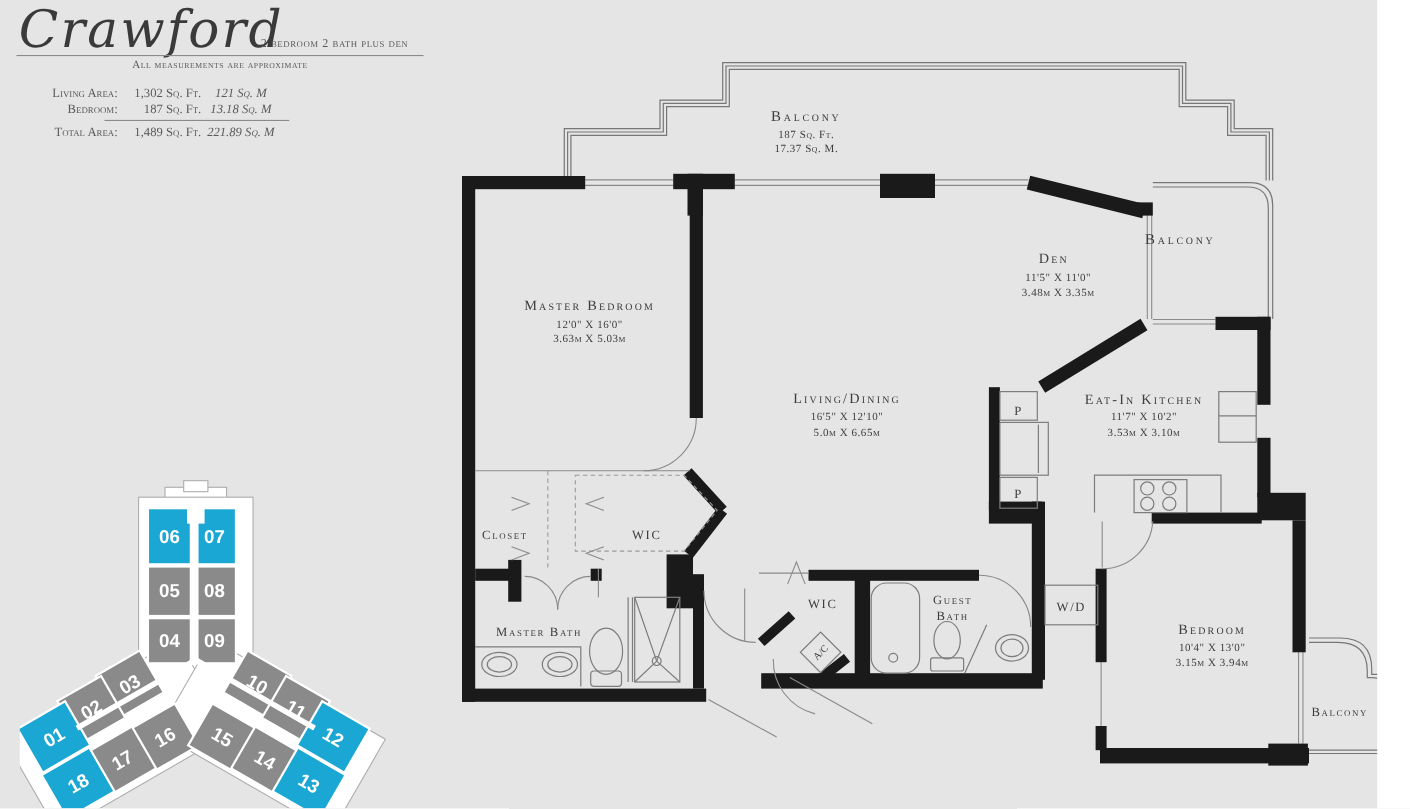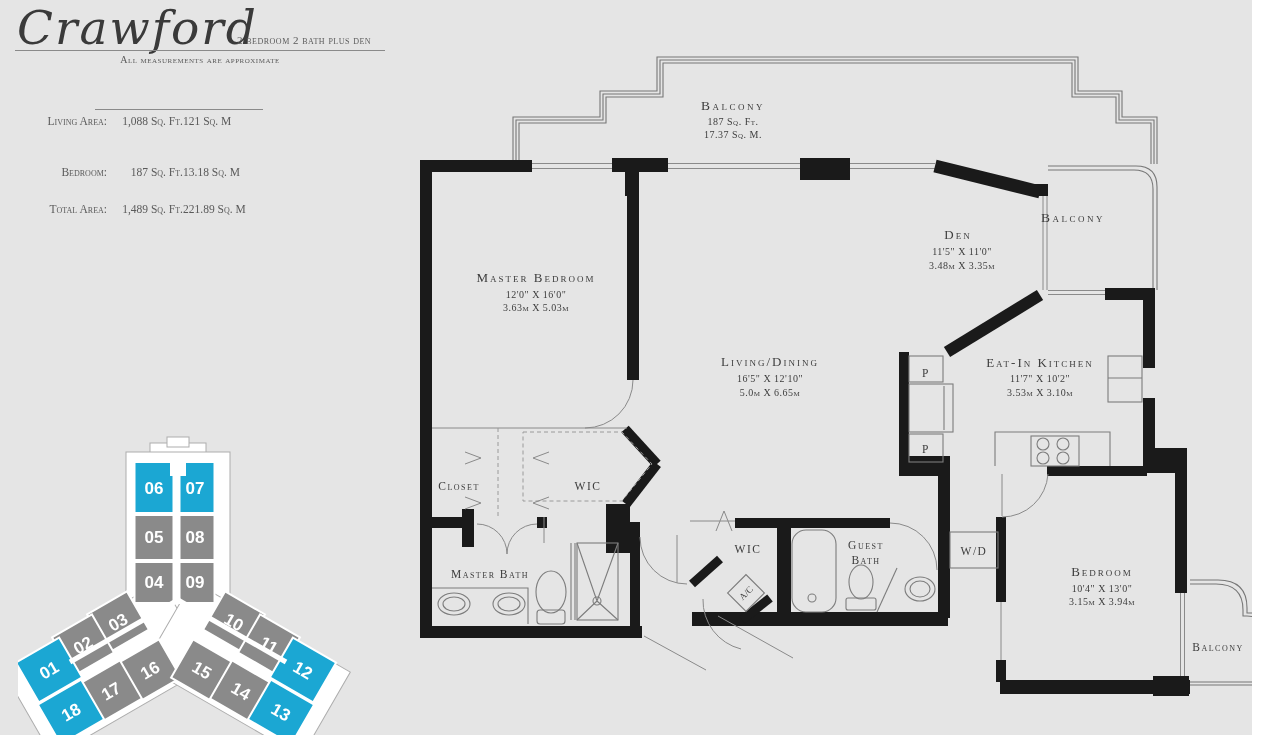--- a/index.html
+++ b/index.html
@@ -7,26 +7,26 @@
          font-family:"Liberation Serif",serif;color:#3d3d3d;}
   .sc{font-variant:small-caps;text-align:right;}
   
   #header{position:absolute;left:15px;top:6px;width:372px;}
   #plan-name{position:absolute;left:2px;top:-6px;font-style:italic;font-size:47px;
              font-family:"DejaVu Serif",serif;color:#3a3a3a;letter-spacing:2px;}
   #header-rule{position:absolute;left:0;top:44px;width:370px;border-top:1.5px solid #8a8a8a;}
   #subtitle{position:absolute;left:222px;top:28px;font-size:11px;letter-spacing:.5px;color:#5a5a5a;white-space:nowrap;}
   #note{position:absolute;left:0;top:48px;width:370px;text-align:center;font-size:10px;color:#5a5a5a;letter-spacing:.5px;}
   #stats{position:absolute;left:0;top:72px;width:260px;font-size:11.5px;color:#5a5a5a;}
-  .srow{display:flex;line-height:15px;margin-top:36px;}
+  .srow{display:flex;line-height:15px;}
   .srow .lb{width:92px;text-align:right;}
   .srow .v1{width:76px;text-align:right;}
-  .srow .v2{width:72px;text-align:left;}
+  .srow .v2{width:72px;text-align:center;font-style:italic;}
   #stats-rule{position:absolute;left:80px;top:103px;width:168px;border-top:1.2px solid #8a8a8a;}
-  .srow.total{margin-top:22px;}
+  .srow.total{margin-top:6px;}
   
   text{fill:#3d3d3d;}
   .rn{font:13px "Liberation Serif",serif;font-variant:small-caps;letter-spacing:2px;text-anchor:middle;}
   .rns{font:11.5px "Liberation Serif",serif;font-variant:small-caps;letter-spacing:1.5px;text-anchor:middle;}
   .dm{font:10px "Liberation Serif",serif;font-variant:small-caps;letter-spacing:.5px;text-anchor:middle;}
   .bal{font:13.5px "Liberation Serif",serif;font-variant:small-caps;letter-spacing:2.5px;text-anchor:middle;}
   .tiny{font:9px "Liberation Serif",serif;text-anchor:middle;}
   .kpn{font:700 17px "Liberation Sans",sans-serif;fill:#fff;text-anchor:middle;}
   .wall{fill:#1a1a1a;}
   .wln{stroke:#1a1a1a;fill:none;}
@@ -44,21 +44,21 @@
 <div id="stage">
 
   <div id="header">
     <div id="plan-name">Crawford</div>
     <div id="subtitle" class="sc">2 bedroom 2 bath plus den</div>
     <div id="header-rule"></div>
     <div id="note" class="sc">All measurements are approximate</div>
     <div id="stats">
       <div class="srow">
         <span class="lb sc">Living Area:</span>
-        <span class="v1 sc">1,088 Sq. Ft.</span>
+        <span class="v1 sc">1,302 Sq. Ft.</span>
         <span class="v2 sc">121 Sq. M</span>
       </div>
       <div class="srow">
         <span class="lb sc">Bedroom:</span>
         <span class="v1 sc">187 Sq. Ft.</span>
         <span class="v2 sc">13.18 Sq. M</span>
       </div>
       <div class="srow total">
         <span class="lb sc">Total Area:</span>
         <span class="v1 sc">1,489 Sq. Ft.</span>

